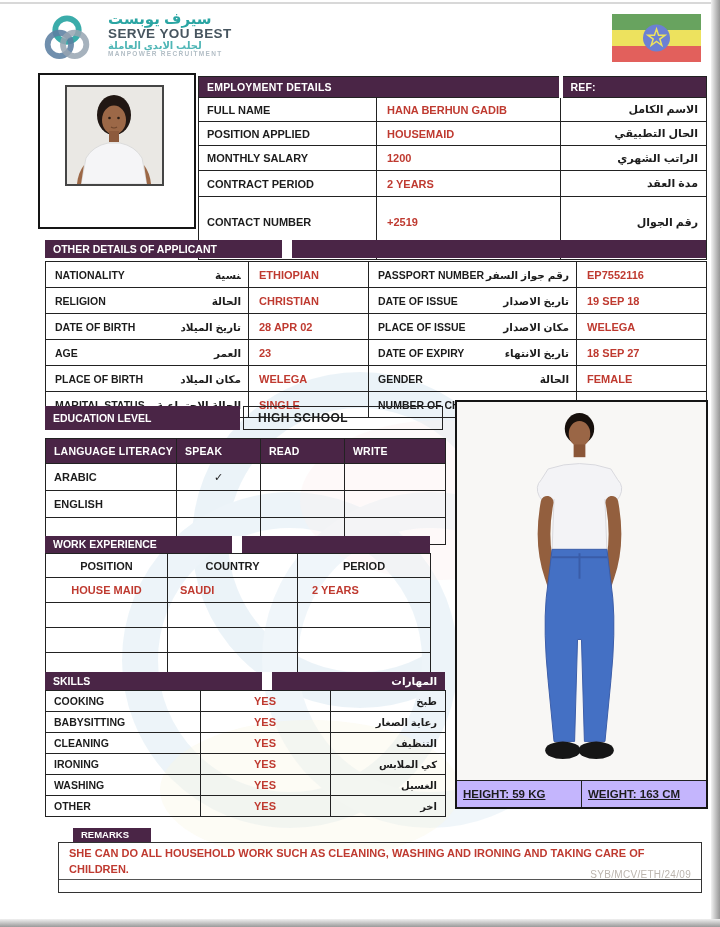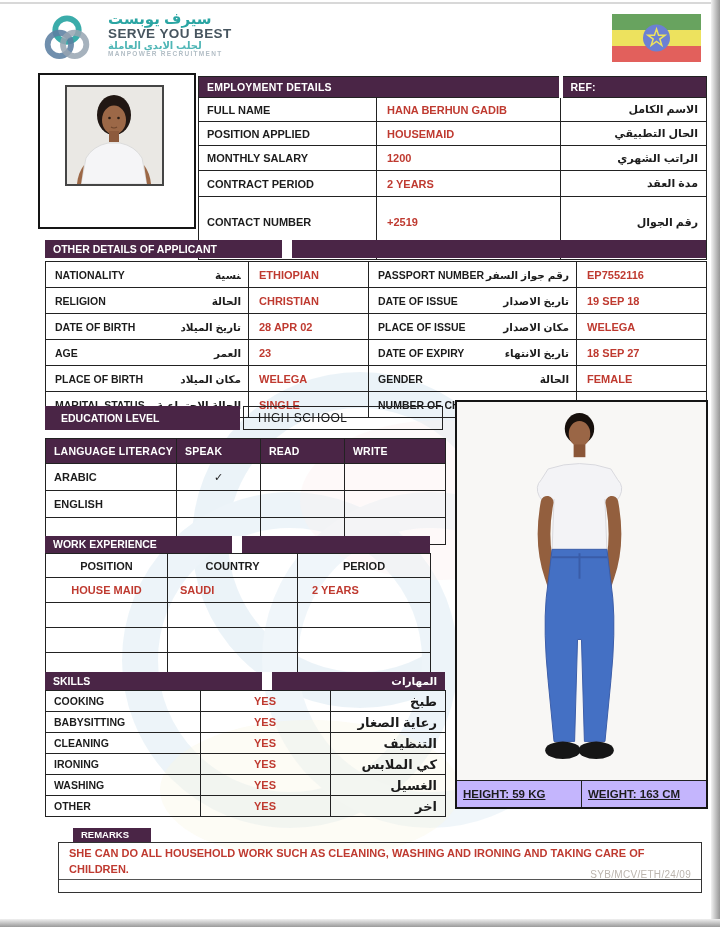--- a/index.html
+++ b/index.html
@@ -47,23 +47,23 @@
   .od-bar .gap{left:237px;}
   .od{position:absolute;left:45px;top:261px;}
   .od td{height:23px;}
   .odl{display:flex;justify-content:space-between;align-items:center;padding:0 6px 0 8px;}
   .odl .en{font-size:10.5px;font-weight:bold;}
   .odl .ar{font-size:10.5px;font-weight:bold;direction:rtl;}
   .od tbody tr:first-child td:first-child .ar{direction:ltr;display:inline-block;max-width:26px;overflow:hidden;white-space:nowrap;}
   
   .edu{position:absolute;left:45px;top:406px;display:flex;}
   .edu-hd{width:195px;height:24px;background:var(--purple,#4a2546);color:#fff;font-size:10.5px;
-          font-weight:bold;display:flex;align-items:center;padding-left:16px;box-sizing:border-box;}
+          font-weight:bold;display:flex;align-items:center;padding-left:8px;box-sizing:border-box;}
   .edu-val{width:200px;height:24px;border:1.5px solid #222;margin-left:3px;display:flex;align-items:center;
-           padding-left:14px;font-size:12px;font-weight:normal;letter-spacing:.5px;box-sizing:border-box;background:transparent;}
+           padding-left:14px;font-size:12px;font-weight:bold;letter-spacing:.5px;box-sizing:border-box;background:transparent;}
   
   .lang{position:absolute;left:45px;top:438px;}
   .lang th{height:24px;}
   .lang td{height:24px;font-size:11px;font-weight:bold;text-align:center;}
   .lang td:first-child{text-align:left;padding-left:8px;}
   
   .work-bar{left:45px;top:536px;width:385px;height:17px;}
   .work-bar .gap{left:187px;}
   .work{position:absolute;left:45px;top:553px;}
   .work thead th{height:21px;background:transparent;color:var(--ink,#1c1c1c);font-size:11px;font-weight:bold;text-align:center;}
@@ -71,21 +71,21 @@
   .work td:nth-child(1){text-align:center;}
   .work td:nth-child(2){padding-left:12px;}
   .work td:nth-child(3){padding-left:14px;}
   
   .skills-bar{left:45px;top:672px;width:400px;height:18px;}
   .skills-bar .gap{left:217px;}
   .skills-bar .ttl-ar{position:absolute;right:8px;direction:rtl;font-size:10.5px;}
   .skills{position:absolute;left:45px;top:690px;}
   .skills td{height:18px;}
   .skills .sv{text-align:center;padding-left:0;}
-  .skills .arl{font-size:13px;text-align:right;}
+  .skills .arl{font-size:10px;text-align:right;}
   .skills .lbl{font-size:10.5px;}
   
   .body-box{position:absolute;left:455px;top:400px;width:249px;height:405px;border:2px solid #151515;background:#f8f7f5;}
   .hw{position:absolute;left:0;right:0;bottom:0;height:26px;border-top:1.5px solid #222;display:flex;background:#c4b5fd;text-decoration:underline;}
   .hw div{flex:1;display:flex;align-items:center;padding-left:6px;font-size:11.5px;font-weight:bold;}
   .hw div:first-child{border-right:1.5px solid #222;max-width:127px;}
   
   .rem-tab{left:73px;top:828px;width:78px;height:14px;font-size:9.5px;}
   .rem-box{position:absolute;left:58px;top:842px;width:644px;height:51px;border:1.5px solid #333;box-sizing:border-box;}
   .rem-text{position:absolute;left:10px;top:3px;right:8px;font-size:11px;font-weight:bold;color:var(--red,#bf3a30);

